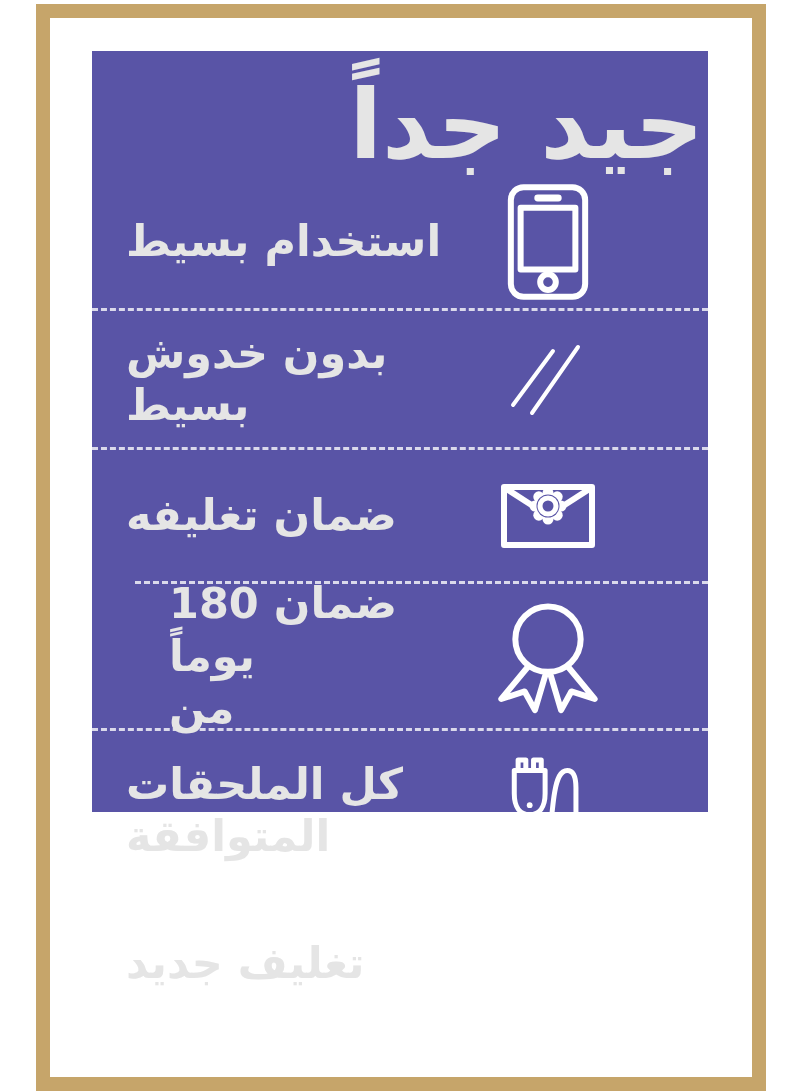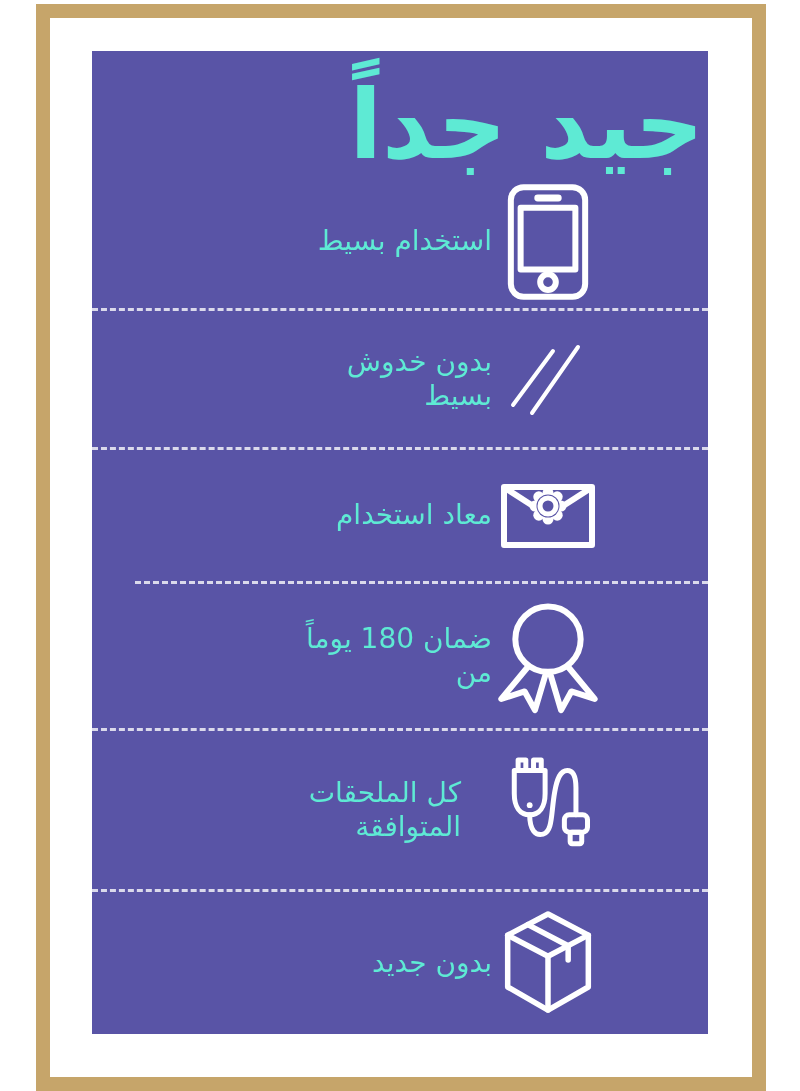--- a/index.html
+++ b/index.html
@@ -26,23 +26,23 @@
     height: 1087px;
     box-sizing: border-box;
     border: 14px solid #c6a56a;
   }
   
   .panel {
     position: absolute;
     left: 92px;
     top: 51px;
     width: 616px;
-    height: 983px;
+    height: 761px;
     background: #5954a6;
-    color: #5eead4;
+    color: #e5e5e5;
     direction: rtl;
   }
   .title {
     height: 124px;
     display: flex;
     align-items: flex-end;
     justify-content: flex-start; 
     padding: 0 4px 0 0;
     box-sizing: border-box;
     font-size: 96px;
@@ -68,23 +68,22 @@
     display: flex;
     align-items: center;
     justify-content: center;
   }
   .label-cell {
     flex: 1 1 auto;
     text-align: left;        
   }
   .label {
     display: block;
-    text-align: right;
-    font-size: 28px;
-    font-weight: normal;
+    font-size: 43px;
+    font-weight: bold;
     line-height: 1.22;
     white-space: pre-line;
     padding-left: 6px;
   }
   
   .row-1 { height: 133px; }
   .row-2 { height: 139px; }
   .row-3 { height: 134px; }
   .row-4 { height: 147px; margin-left: 43px; }
   .row-5 { height: 161px; gap: 31px; }
@@ -144,21 +143,21 @@
             <circle cx="48" cy="39" r="5.5"></circle>
               <circle cx="38.8" cy="35.2" r="5.5"></circle>
             <circle cx="35" cy="26" r="5.5"></circle>
               <circle cx="38.8" cy="16.8" r="5.5"></circle>
           </g>
           <circle cx="48" cy="26" r="11.5" fill="#5954a6" stroke="none"></circle>
           <circle cx="48" cy="26" r="8" fill="#5954a6" stroke="#ffffff" stroke-width="5"></circle>
         </svg>
       </div>
       <div class="label-cell">
-        <span class="label">معاد استخدام</span>
+        <span class="label">ضمان تغليفه</span>
       </div>
     </div>
 
     <div class="row row-4 sep">
       <div class="icon-cell">
         <svg class="icon-svg" width="118" height="118" viewBox="0 0 120 120" fill="none" stroke="#ffffff" stroke-width="6" stroke-linejoin="round" stroke-linecap="round">
           <circle cx="60" cy="42" r="35"></circle>
           <polyline points="39,71 10,106 35,98 46,118 57,81"></polyline>
           <polyline points="81,71 110,106 85,98 74,118 63,81"></polyline>
         </svg>
@@ -190,18 +189,18 @@
     <div class="row row-6 sep">
       <div class="icon-cell">
         <svg class="icon-svg" width="96" height="108" viewBox="0 0 100 110" fill="none" stroke="#ffffff" stroke-width="5.5" stroke-linejoin="round" stroke-linecap="round">
           <polygon points="50,4 92,26 50,48 8,26"></polygon>
           <polyline points="8,26 8,80 50,104 92,80 92,26"></polyline>
           <line x1="50" y1="48" x2="50" y2="104"></line>
           <polyline points="29,15 71,37 71,52"></polyline>
         </svg>
       </div>
       <div class="label-cell">
-        <span class="label">بدون جديد</span>
+        <span class="label">تغليف جديد</span>
       </div>
     </div>
 
   </div>
 </div>
 
 </body></html>

